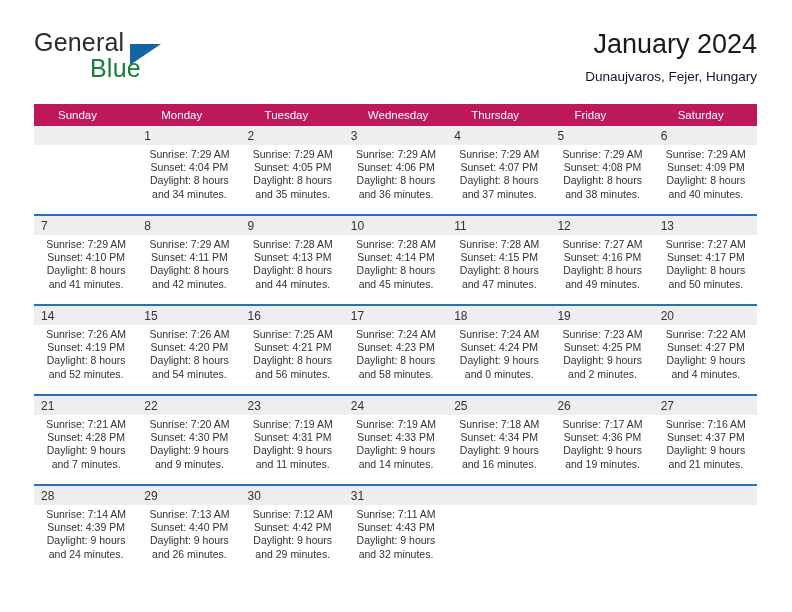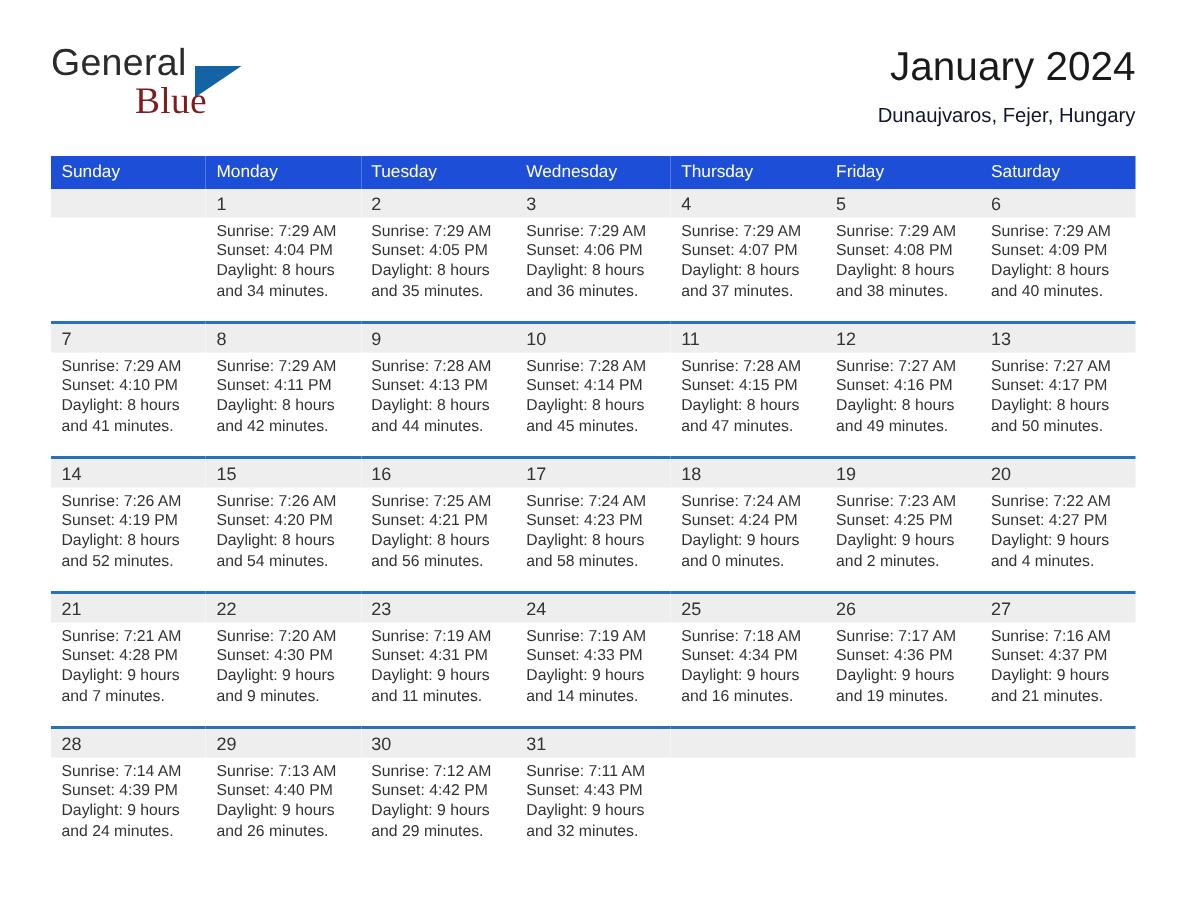--- a/index.html
+++ b/index.html
@@ -45,22 +45,22 @@
     letter-spacing: 0.2px;
     color: #2b2b2b;
     font-family: "Liberation Sans", sans-serif;
   }
   .brand-blue {
     position: absolute;
     left: 56px;
     top: 26px;
     font-size: 25px;
     letter-spacing: 0.2px;
-    color: #7f1d1d;
-    font-family: Liberation Serif, serif;
+    color: #15803d;
+    font-family: Liberation Sans, sans-serif;
   }
   .brand-triangle {
     position: absolute;
     left: 96px;
     top: 16px;
     width: 0;
     height: 0;
     border-top: 0 solid transparent;
     border-left: 31px solid #1464a5;
     border-bottom: 21px solid transparent;
@@ -94,26 +94,26 @@
     width: 723px;
   }
   table.calendar {
     border-collapse: collapse;
     table-layout: fixed;
     width: 723px;
   }
   table.calendar col { width: 103.28px; }
 
   thead th {
-    background: #1d4ed8;
+    background: #be185d;
     color: #ffffff;
     font-size: 11.5px;
     font-weight: normal;
     text-align: left;
-    padding: 4px 0 5px 7px;
+    padding: 4px 0 5px 24px;
     height: 13px;
     vertical-align: middle;
     white-space: nowrap;
   }
 
   tbody tr.week-row > td {
     padding: 0;
     vertical-align: top;
     border-top: 2px solid #2870b8;
     height: 88px;
@@ -142,20 +142,21 @@
     line-height: 18px;
   }
   .cell.empty .daynum-band {
     background: #eeeeee;
   }
   .cell-body {
     padding: 3px 6px 0 7px;
     font-size: 10.5px;
     line-height: 13.2px;
     color: #333333;
+    text-align: center;
   }
   .cell-body div {
     white-space: nowrap;
   }
   .cell.empty .cell-body { visibility: hidden; }
 </style>
 </head>
 <body>
 
 <div class="page">

